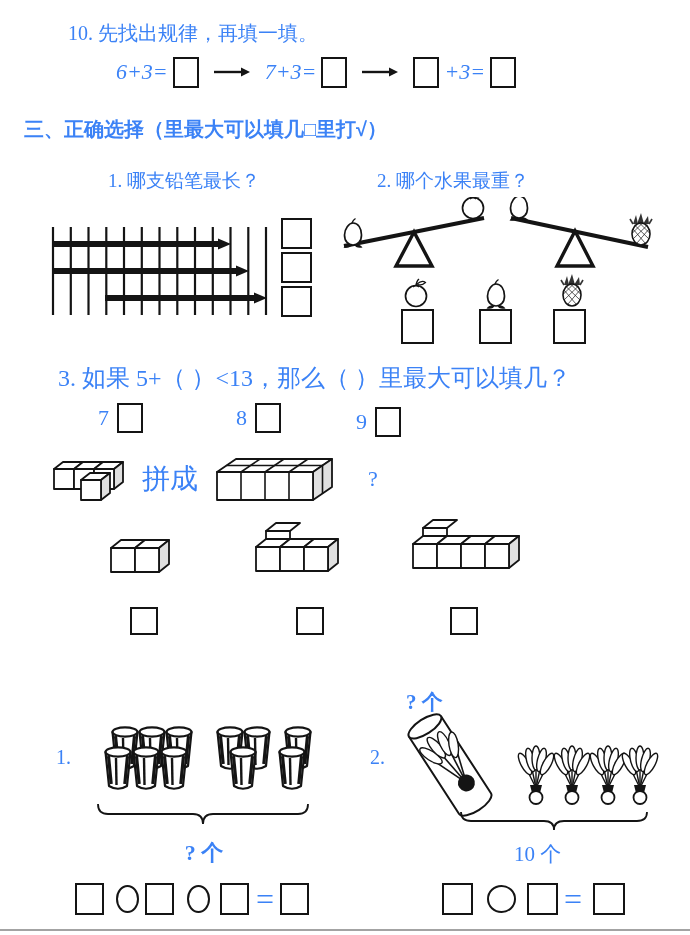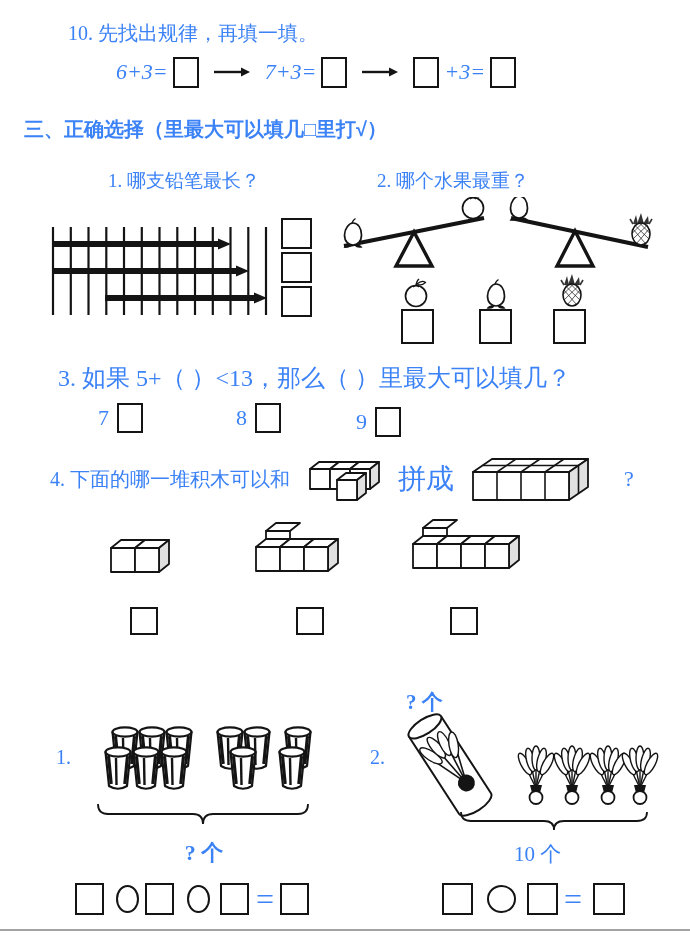--- a/index.html
+++ b/index.html
@@ -141,21 +141,20 @@
   <div class="flexrow" style="left:236px;top:403px;gap:8px;">
     <span class="big-text">8</span>
     <div class="abox" style="height:30px;"></div>
   </div>
   <div class="flexrow" style="left:356px;top:407px;gap:8px;">
     <span class="big-text">9</span>
     <div class="abox" style="height:30px;"></div>
   </div>
 
   <div class="flexrow" style="left:50px;top:450px;height:58px;gap:16px;">
-    <span class="body-text" style="font-size:20px;">4. 下面的哪一堆积木可以和</span>
     <svg width="76" height="52" viewBox="0 0 76 52">
       <g stroke="#141414" stroke-width="1.8" stroke-linejoin="round">
         <polygon points="4,16 13,9 33,9 24,16" fill="#fff"></polygon>
         <polygon points="24,16 33,9 53,9 44,16" fill="#fff"></polygon>
         <polygon points="44,16 53,9 73,9 64,16" fill="#fff"></polygon>
         <polygon points="64,16 73,9 73,29 64,36" fill="#e0e0e0"></polygon>
         <rect x="4" y="16" width="20" height="20" fill="#fff"></rect>
         <rect x="24" y="16" width="20" height="20" fill="#fff"></rect>
         <rect x="44" y="16" width="20" height="20" fill="#fff"></rect>
         <polygon points="31,27 40,20 60,20 51,27" fill="#fff"></polygon>

